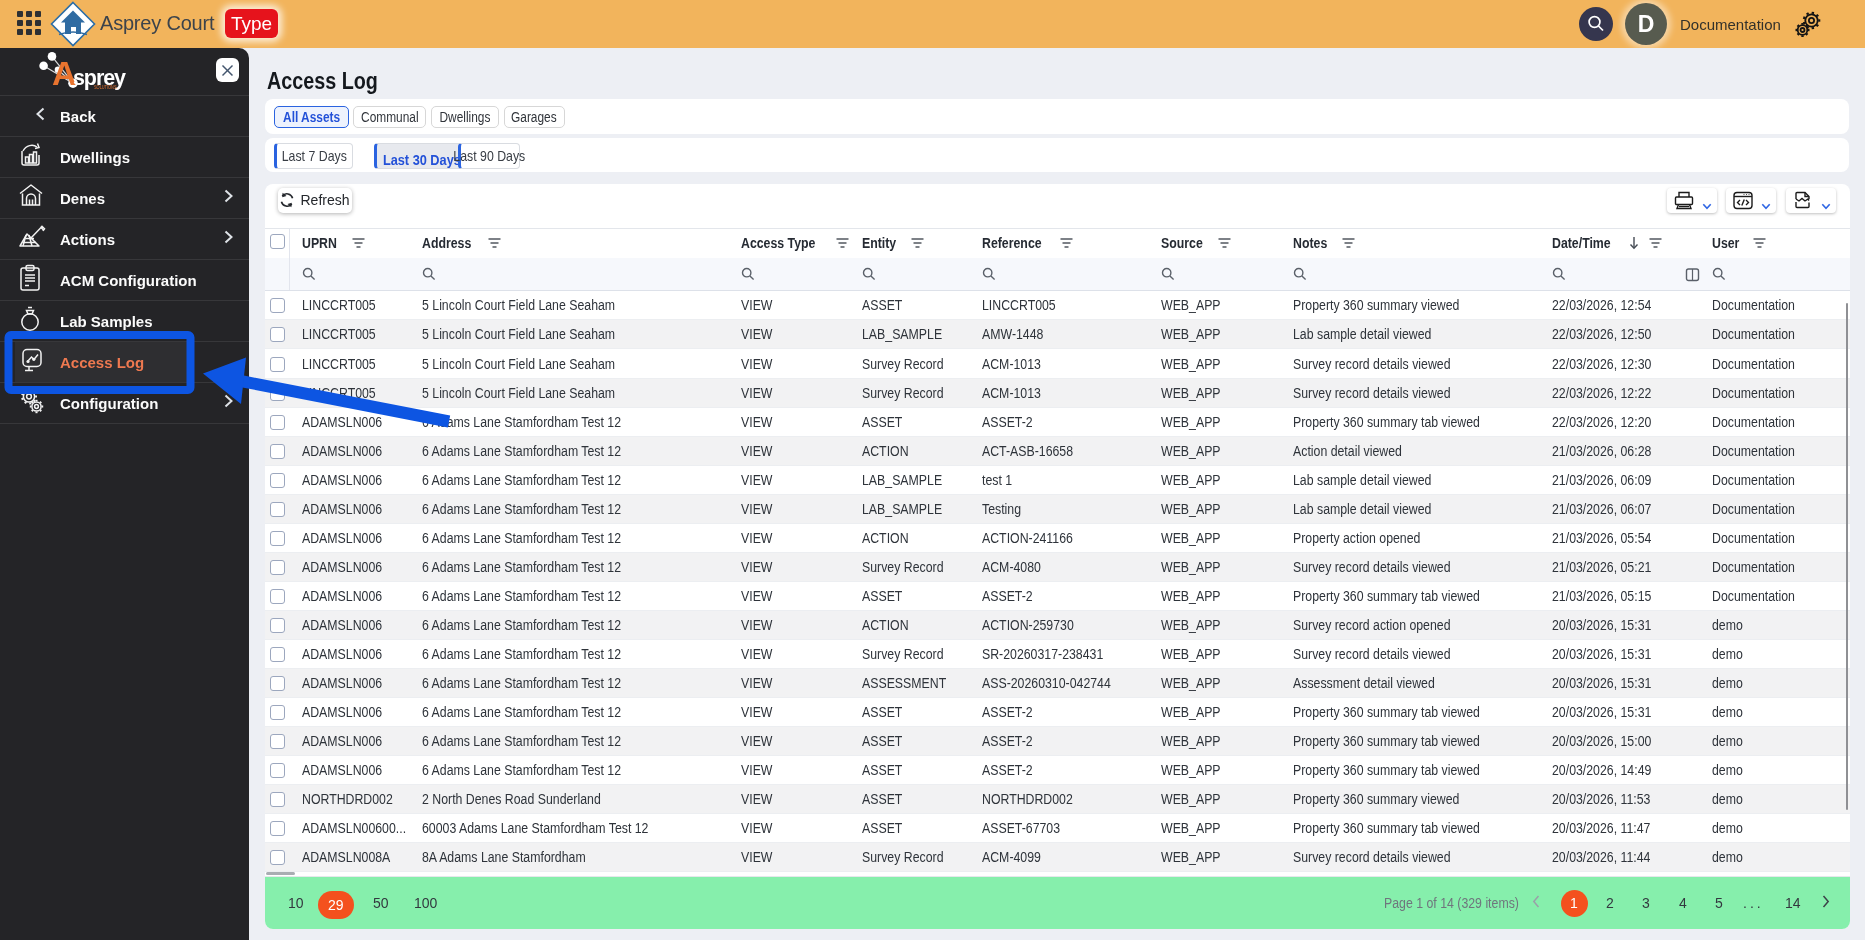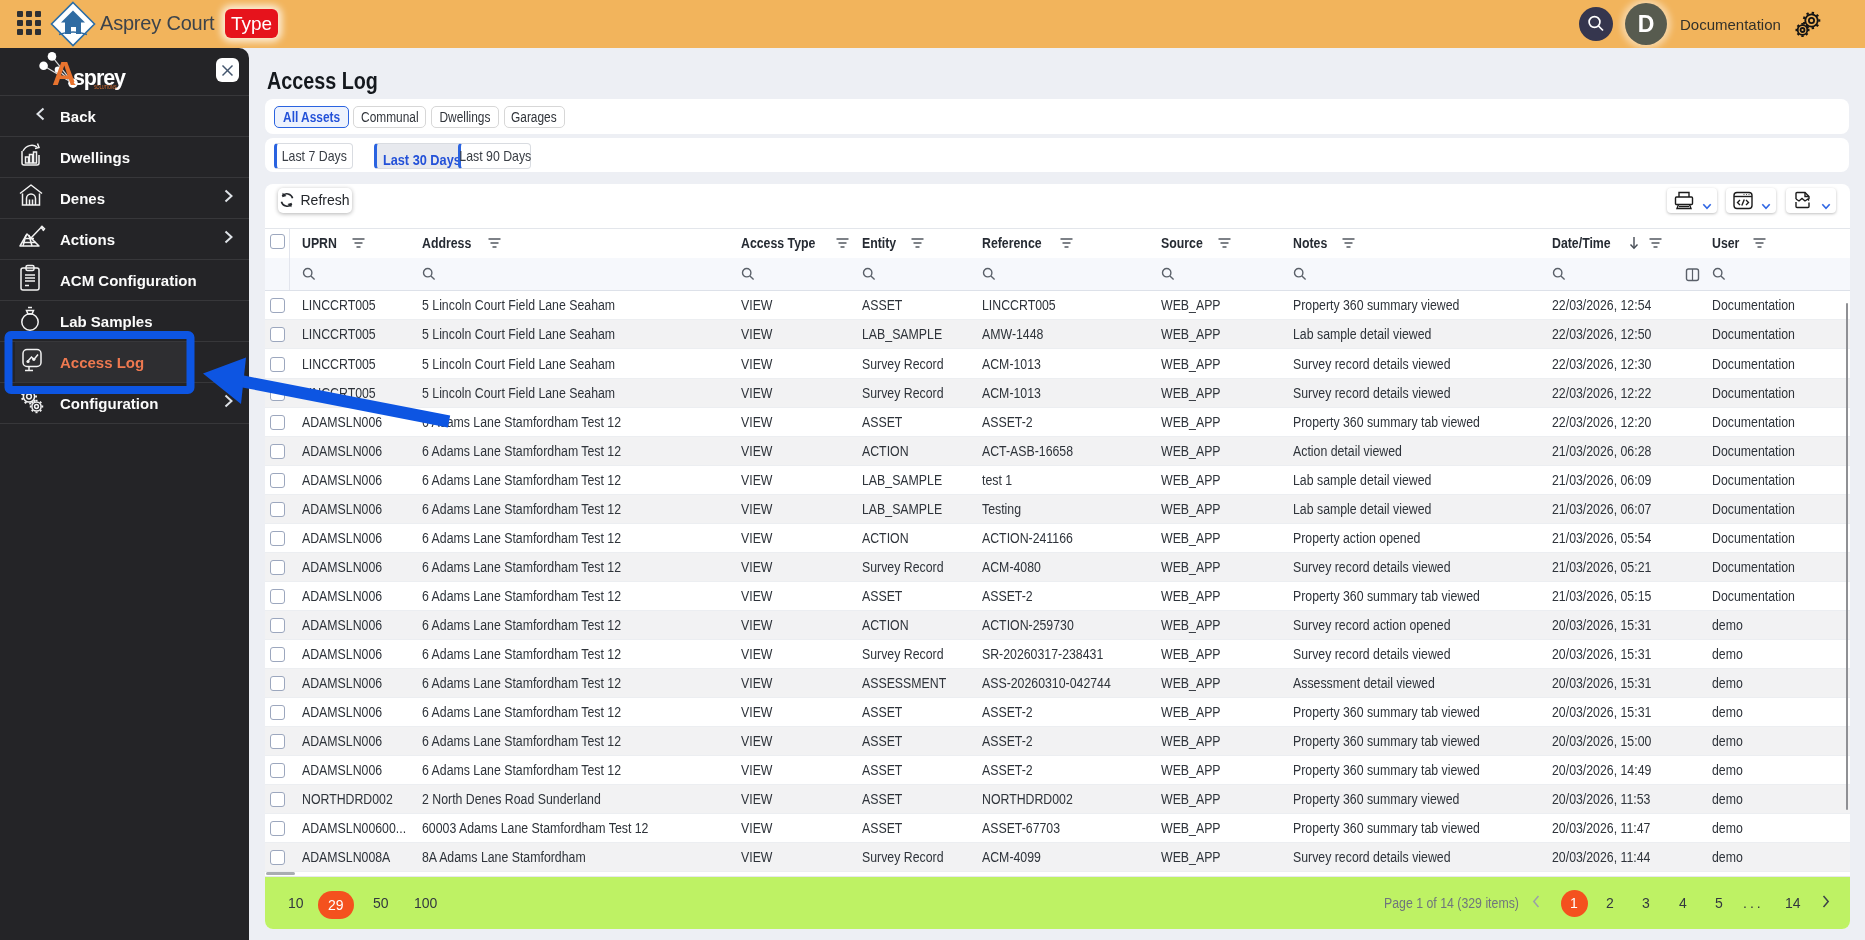--- a/index.html
+++ b/index.html
@@ -47,21 +47,21 @@
 .hc > span { transform:scaleX(0.88); transform-origin:left center; }
 #gfilter { position:absolute; left:0; top:29.5px; width:1585px; height:32.5px; background:#f6f8fc; border-bottom:1px solid #dde1e9; }
 .fc { position:absolute; top:9px; }
 .cbcol { position:absolute; left:0; top:0; width:24.6px; height:100%; border-right:1px solid #e2e5ed; }
 .row { position:absolute; left:0; width:1585px; font-size:14px; color:#2e333a; }
 .row.even { background:#f2f2f3; }
 .row .c { position:absolute; top:50%; transform:translateY(-50%) scaleX(0.88); transform-origin:left center; white-space:nowrap; }
 .row { border-bottom:1px solid #eceef1; }
 .cb { position:absolute; left:4.5px; width:15px; height:15px; background:#fff; border:1px solid #9ca7be; border-radius:3px; }
 
-#pager { position:absolute; left:0; top:691.5px; width:1585px; height:53.5px; border-top:1px solid #e6e8ec; border-radius:0 0 8px 8px; background:#bef264; font-size:14px; color:#33383f;}
+#pager { position:absolute; left:0; top:691.5px; width:1585px; height:53.5px; border-top:1px solid #e6e8ec; border-radius:0 0 8px 8px; background:#86efac; font-size:14px; color:#33383f;}
 .pgsize { position:absolute; top:50%; transform:translateY(-50%); }
 .ocirc { background:#f4511e; color:#fff; border-radius:50%; display:flex; align-items:center; justify-content:center; }
 .pgnum { position:absolute; top:50%; transform:translateY(-50%); }
 
 #vscroll { position:absolute; left:1846px; top:303px; width:2px; height:507px; background:#8f9094; border-radius:2px;}
 #hscroll { position:absolute; left:266px; top:871.5px; width:29px; height:3px; background:#a9adb2; border-radius:2px;}
 #anno { position:absolute; left:0; top:0; pointer-events:none; }
 </style></head>
 <body>
 <div id="topbar">
@@ -260,21 +260,21 @@
         <span>Garages</span>
       </div>
   </div>
   <div class="whitebar" id="bar2">
     <div class="daybtn" style="left:9px; width:78.9px;">
         <span>Last 7 Days</span>
       </div>
     <div class="daybtn active" style="left:109px; width:94.4px;align-items:flex-end;">
         <span>Last 30 Days</span>
       </div>
-    <div class="daybtn" style="left:192.6px; width:73px;">
+    <div class="daybtn" style="left:192.6px; width:62px;">
         <span>Last 90 Days</span>
       </div>
   </div>
   <div id="card">
     <div id="refresh">
         <svg width="16" height="16" viewBox="0 0 16 16">
           <g stroke="#24272c" stroke-width="1.6" fill="none">
             <path d="M13.6,6.2 A6,6 0 0 0 3.2,4.0"></path>
             <path d="M2.4,9.8 A6,6 0 0 0 12.8,12.0"></path>
           </g>

